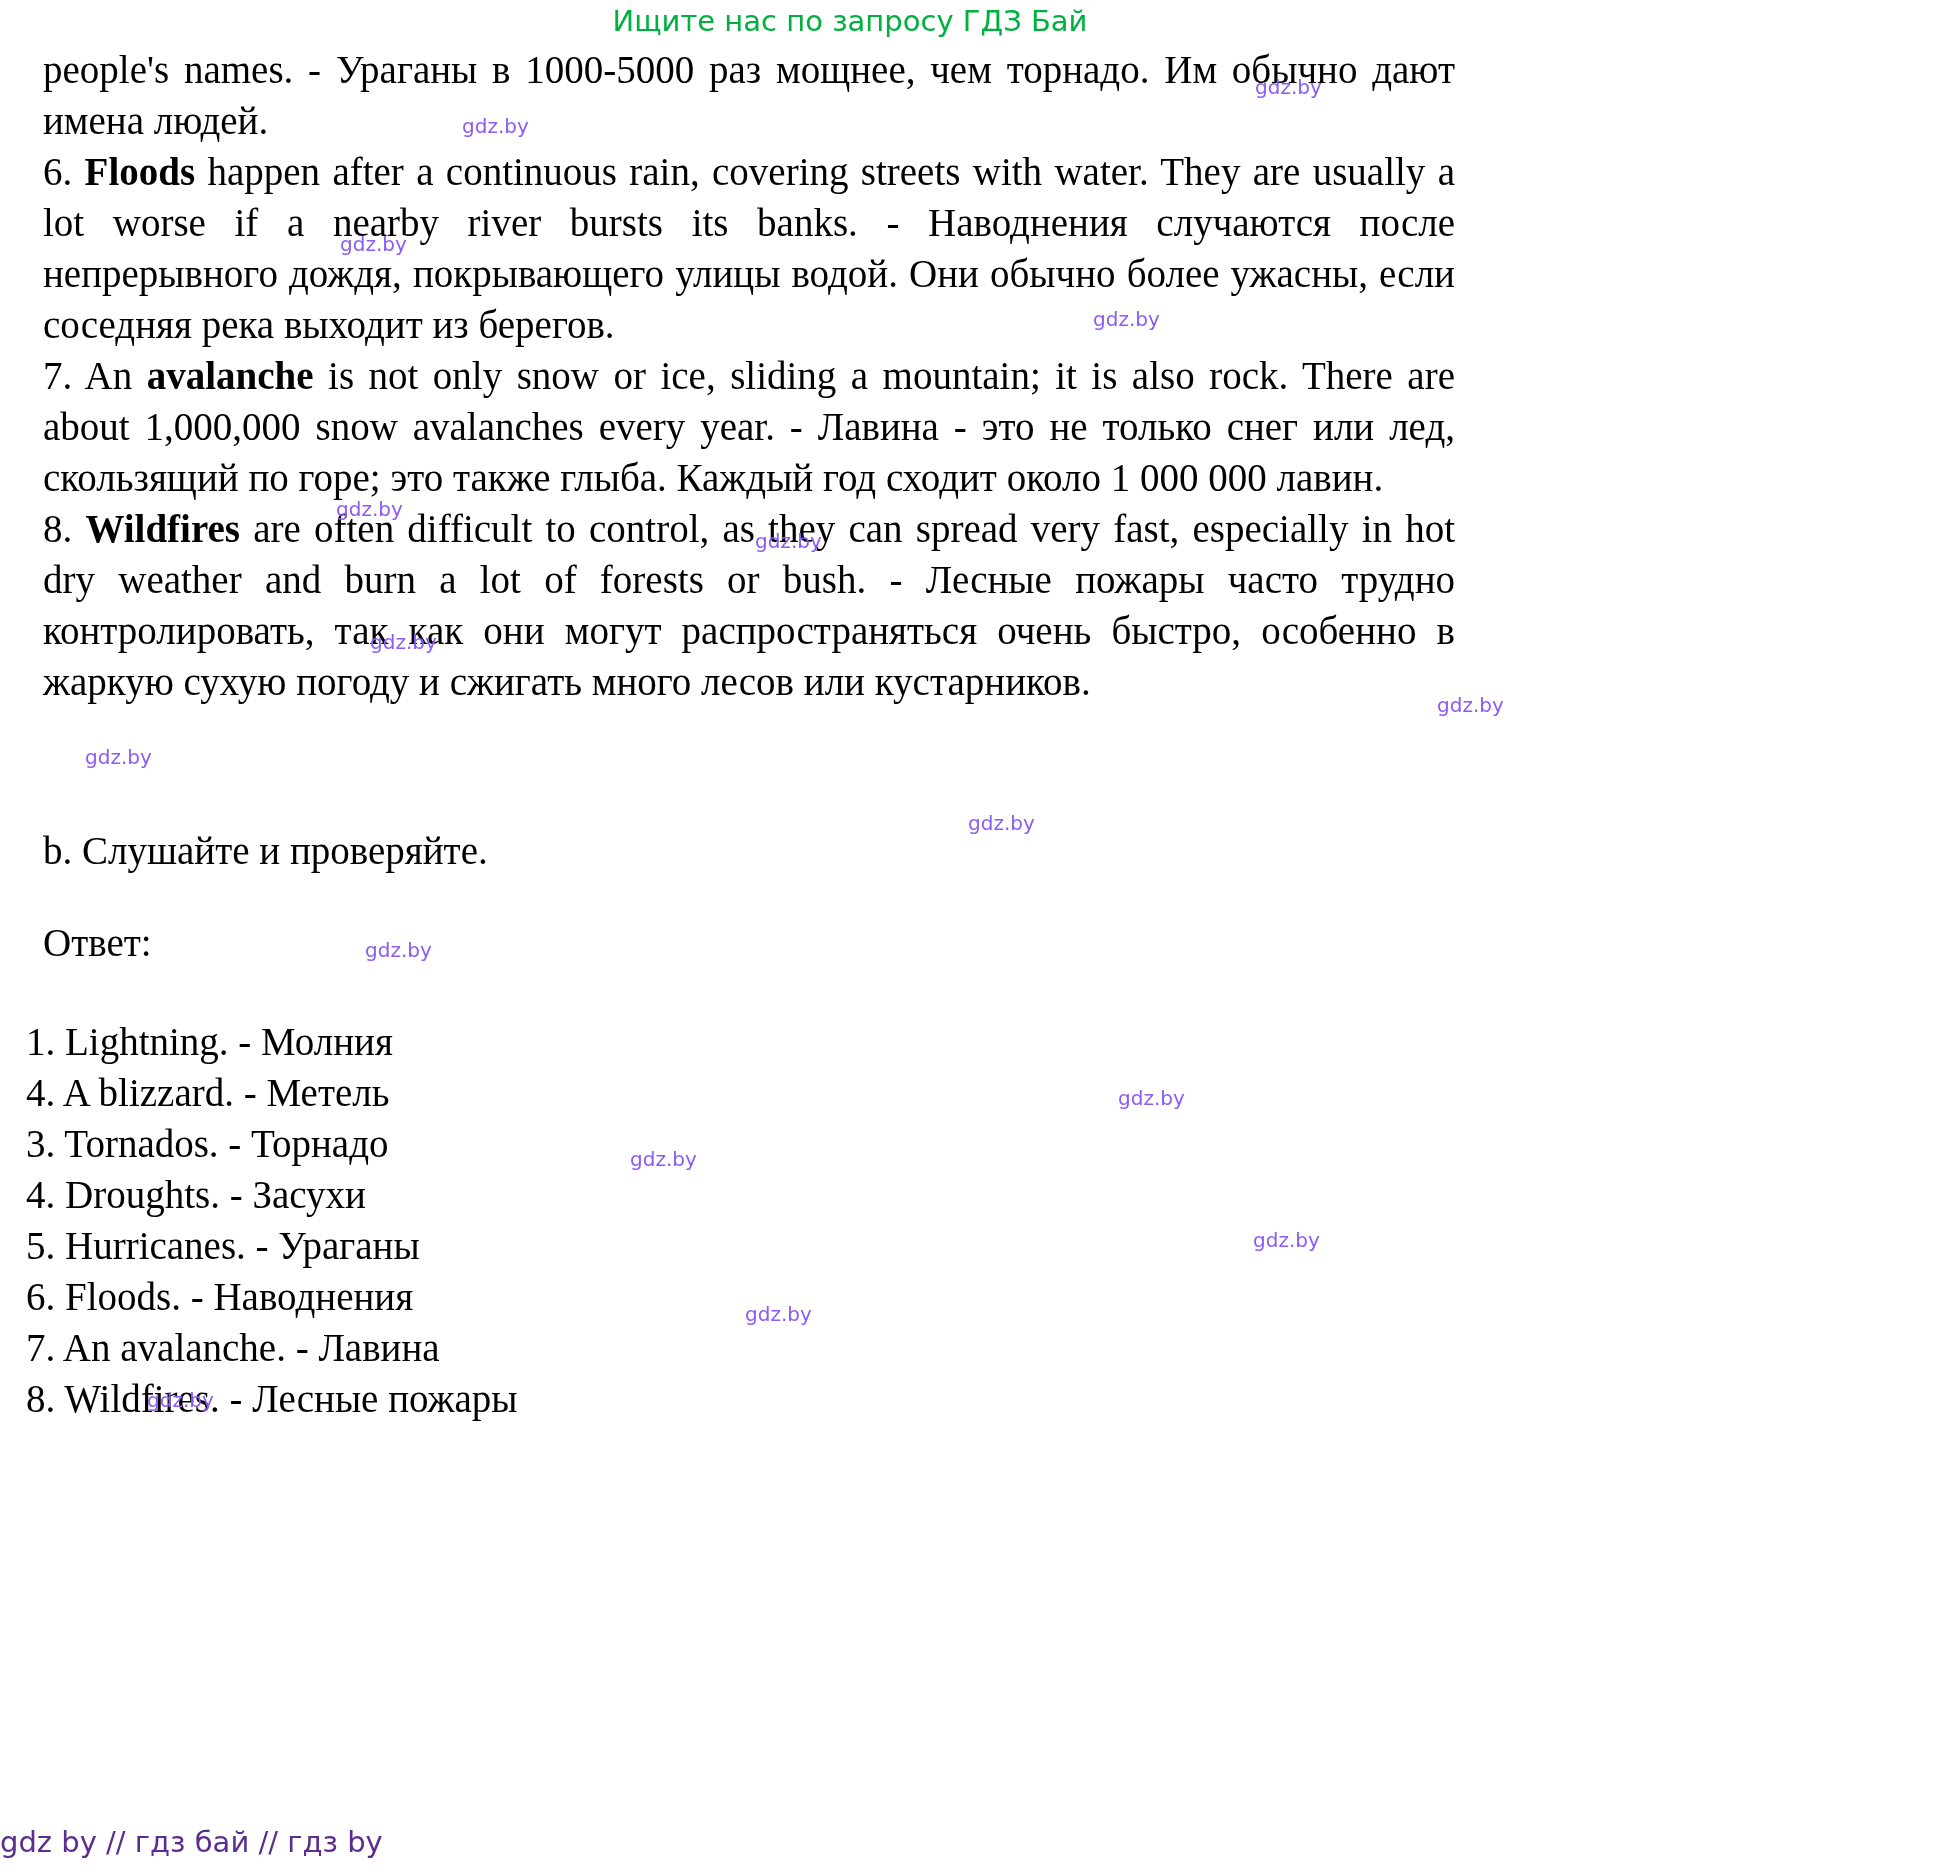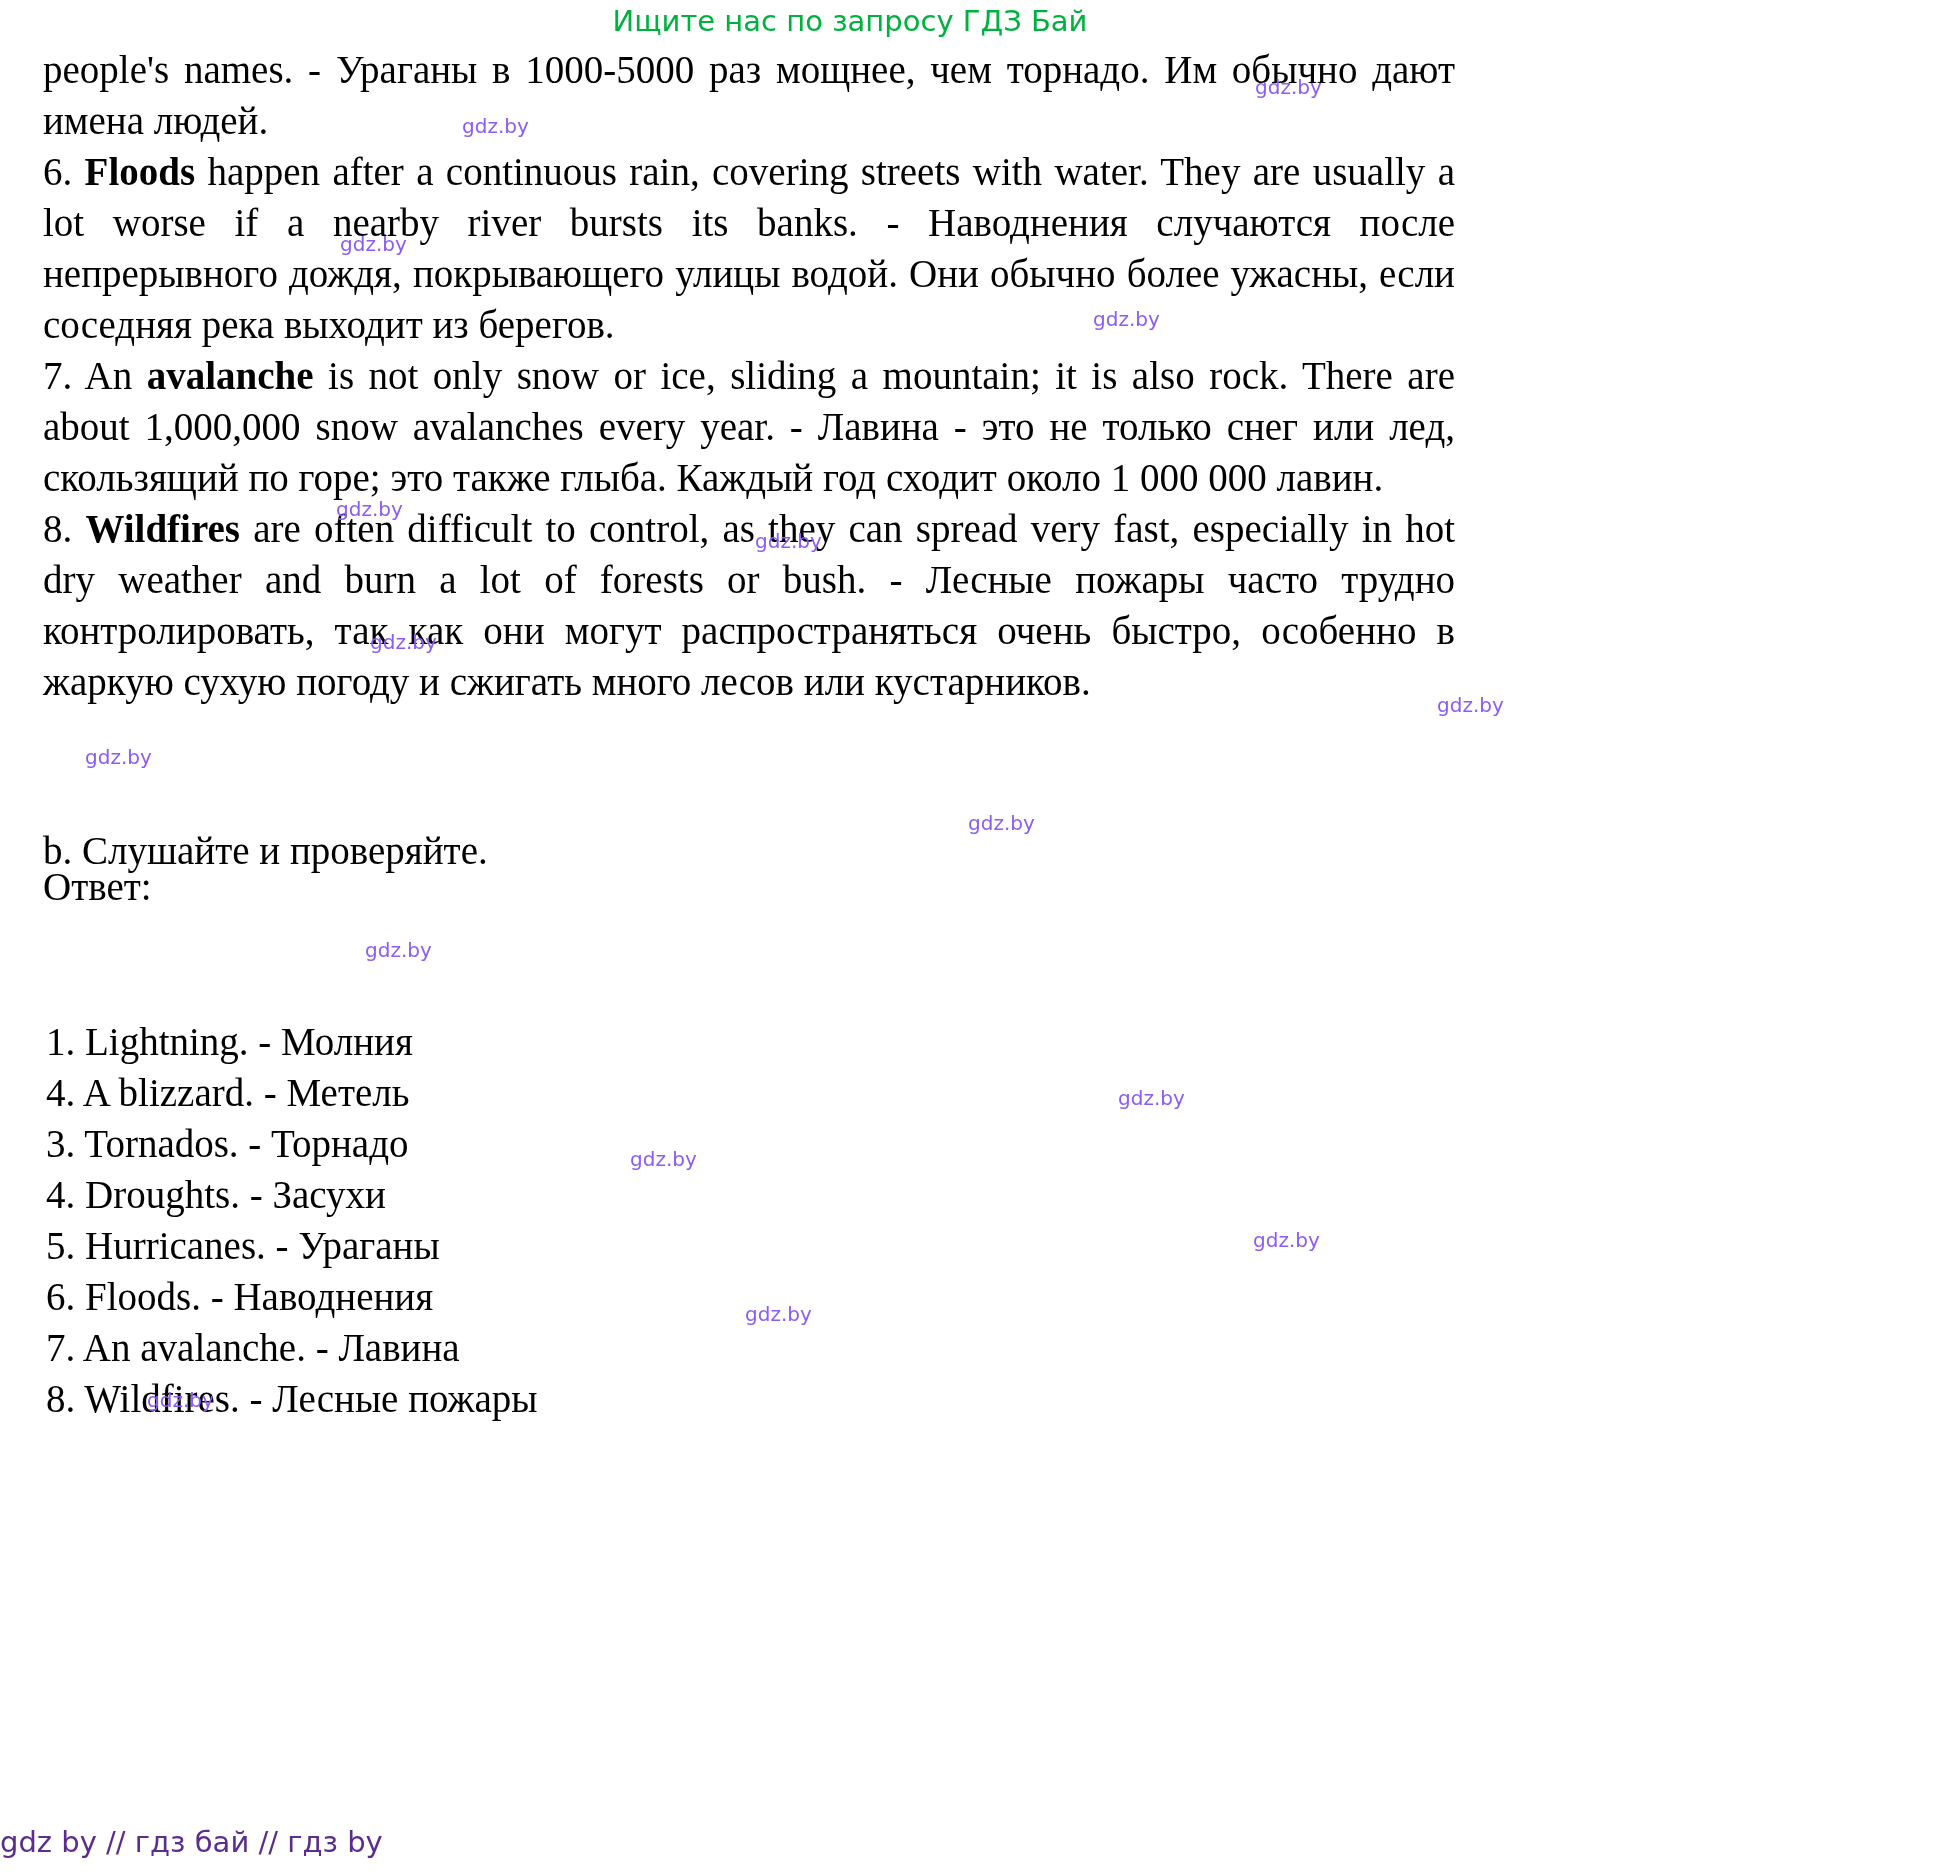--- a/index.html
+++ b/index.html
@@ -40,29 +40,29 @@
   .content b { font-weight: bold; }
   .listen-line {
     position: absolute;
     top: 816px;
     left: 43px;
     font-size: 39px;
     margin-top: 12px;
   }
   .answer-label {
     position: absolute;
-    top: 864px;
+    top: 920px;
     left: 43px;
     font-size: 39px;
     text-align: center;
   }
   .answers {
     position: absolute;
     top: 1016px;
-    left: 46px;
+    left: 26px;
     font-size: 39px;
     line-height: 51px;
   }
   .answers div { white-space: nowrap; }
   .watermark {
     position: absolute;
     font-family: "DejaVu Sans", sans-serif;
     font-size: 20px;
     color: #8b5cf6;
   }

